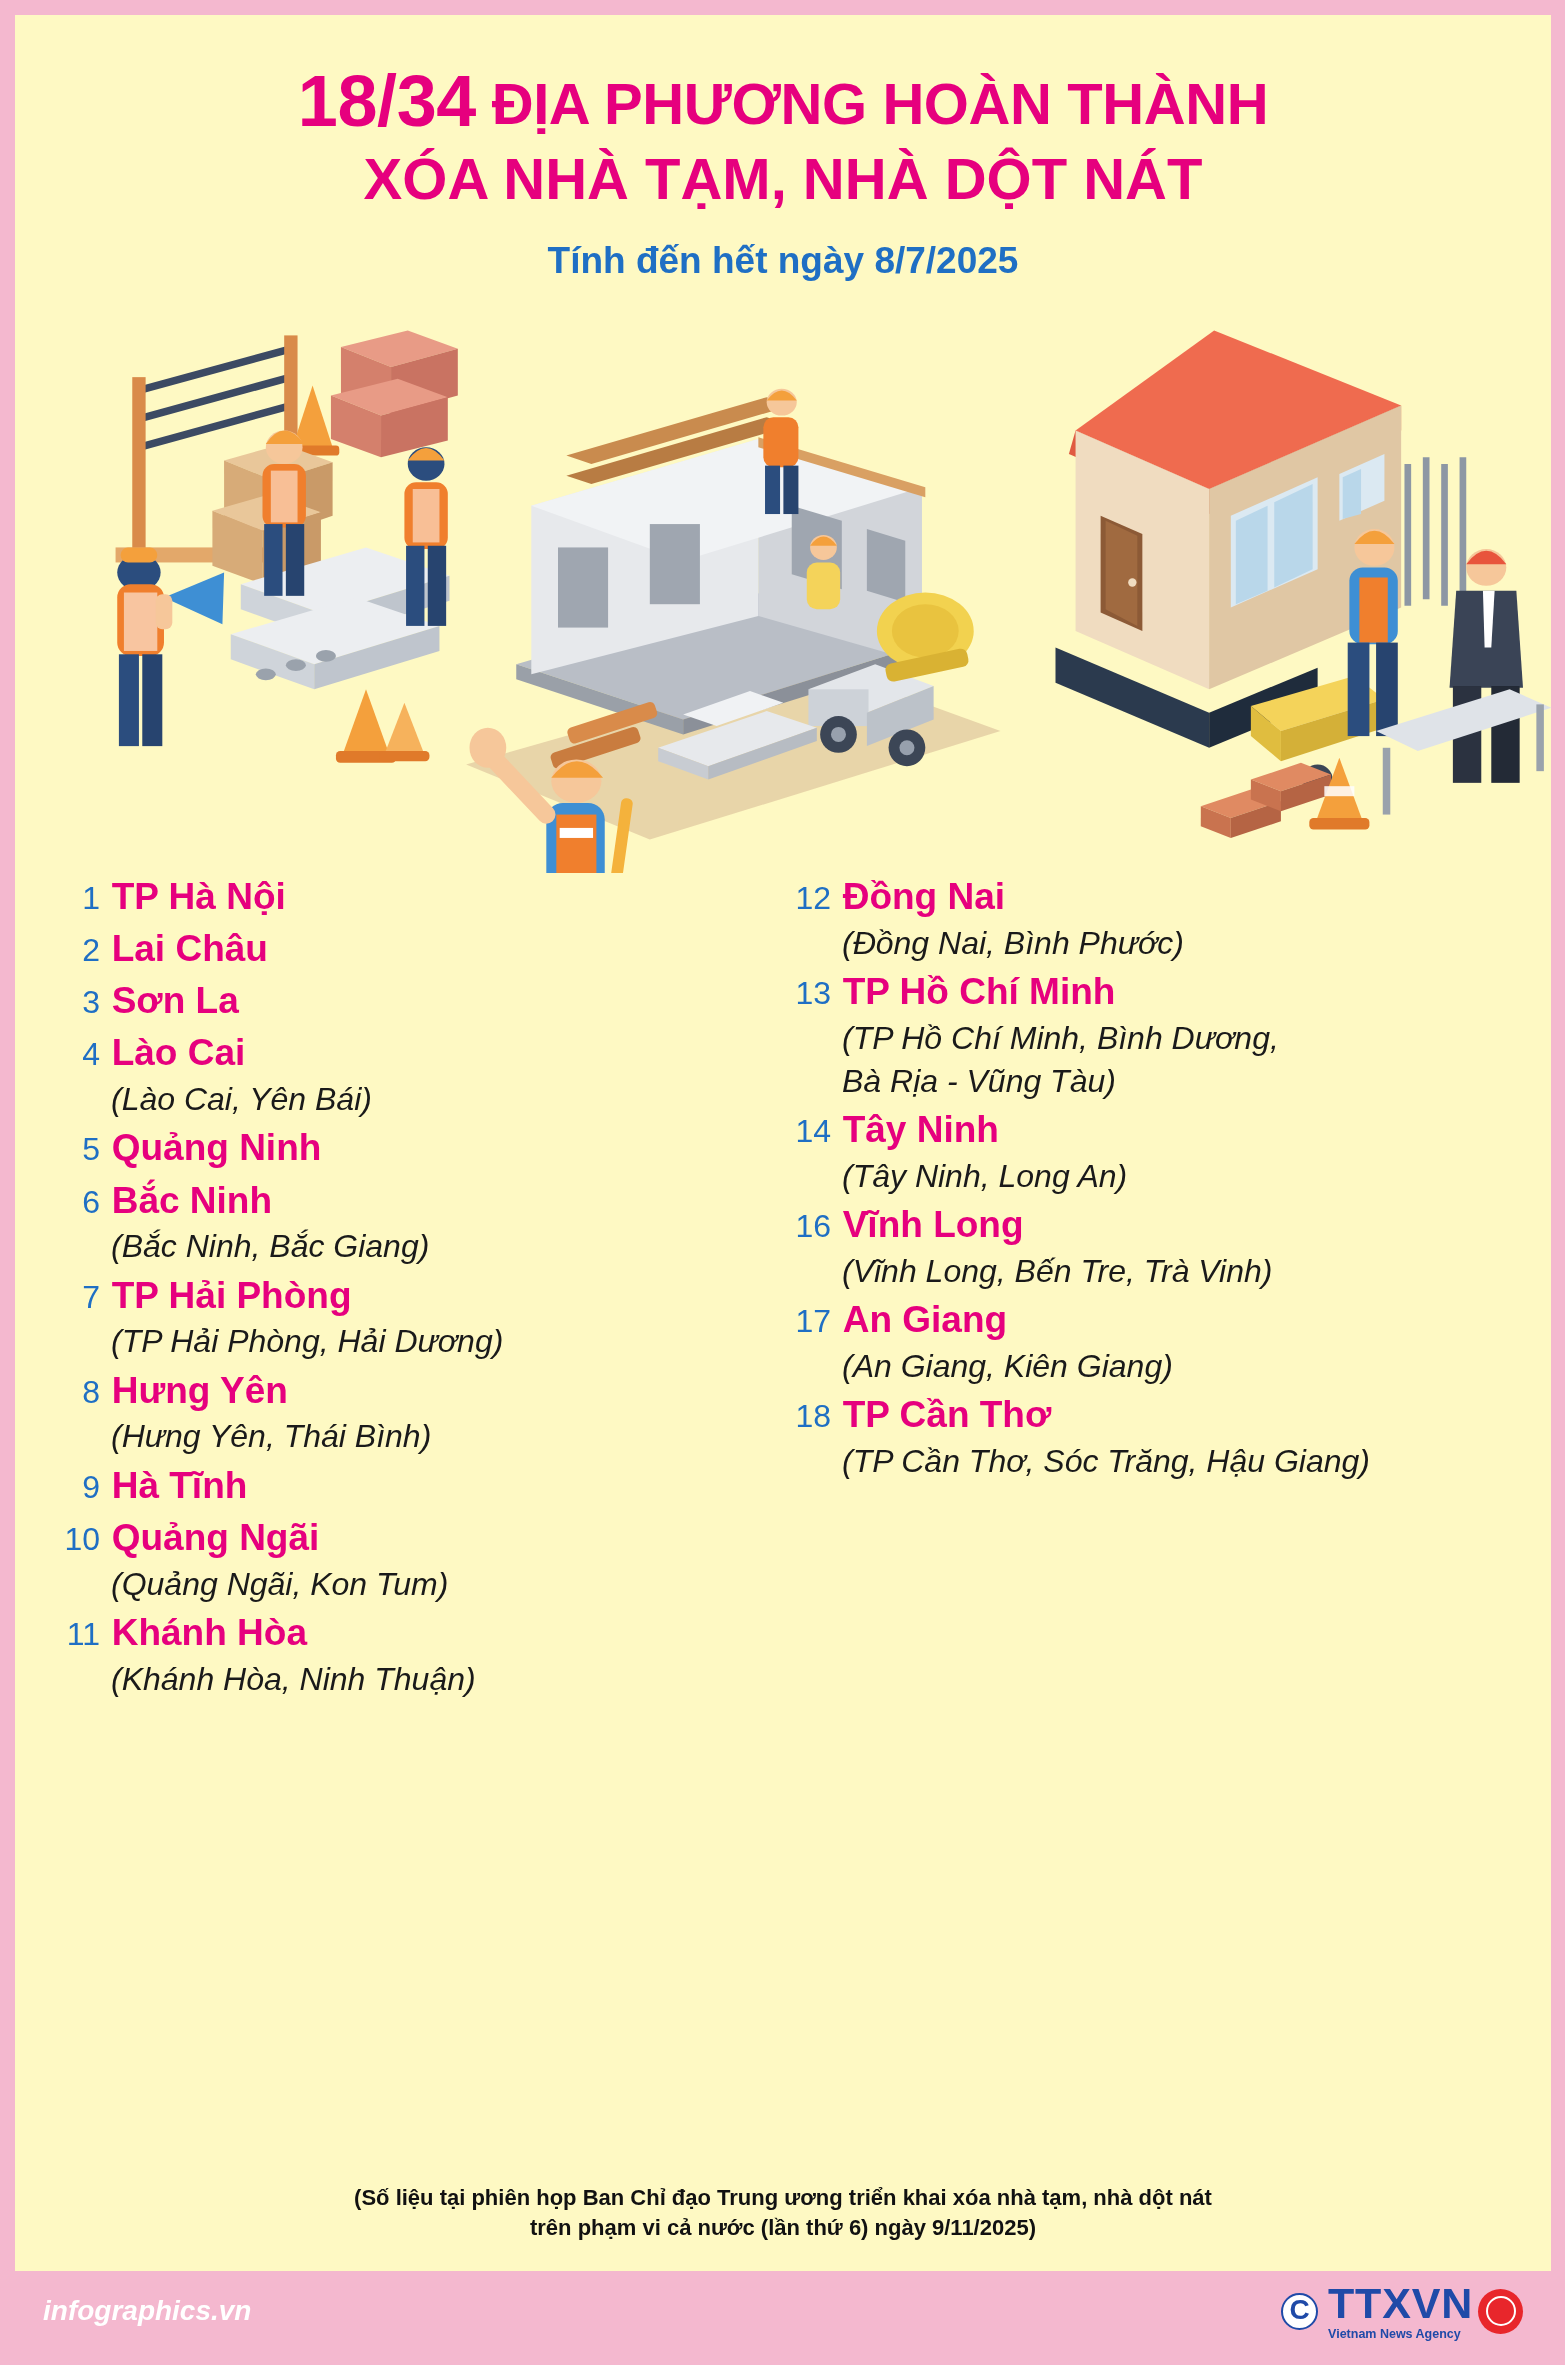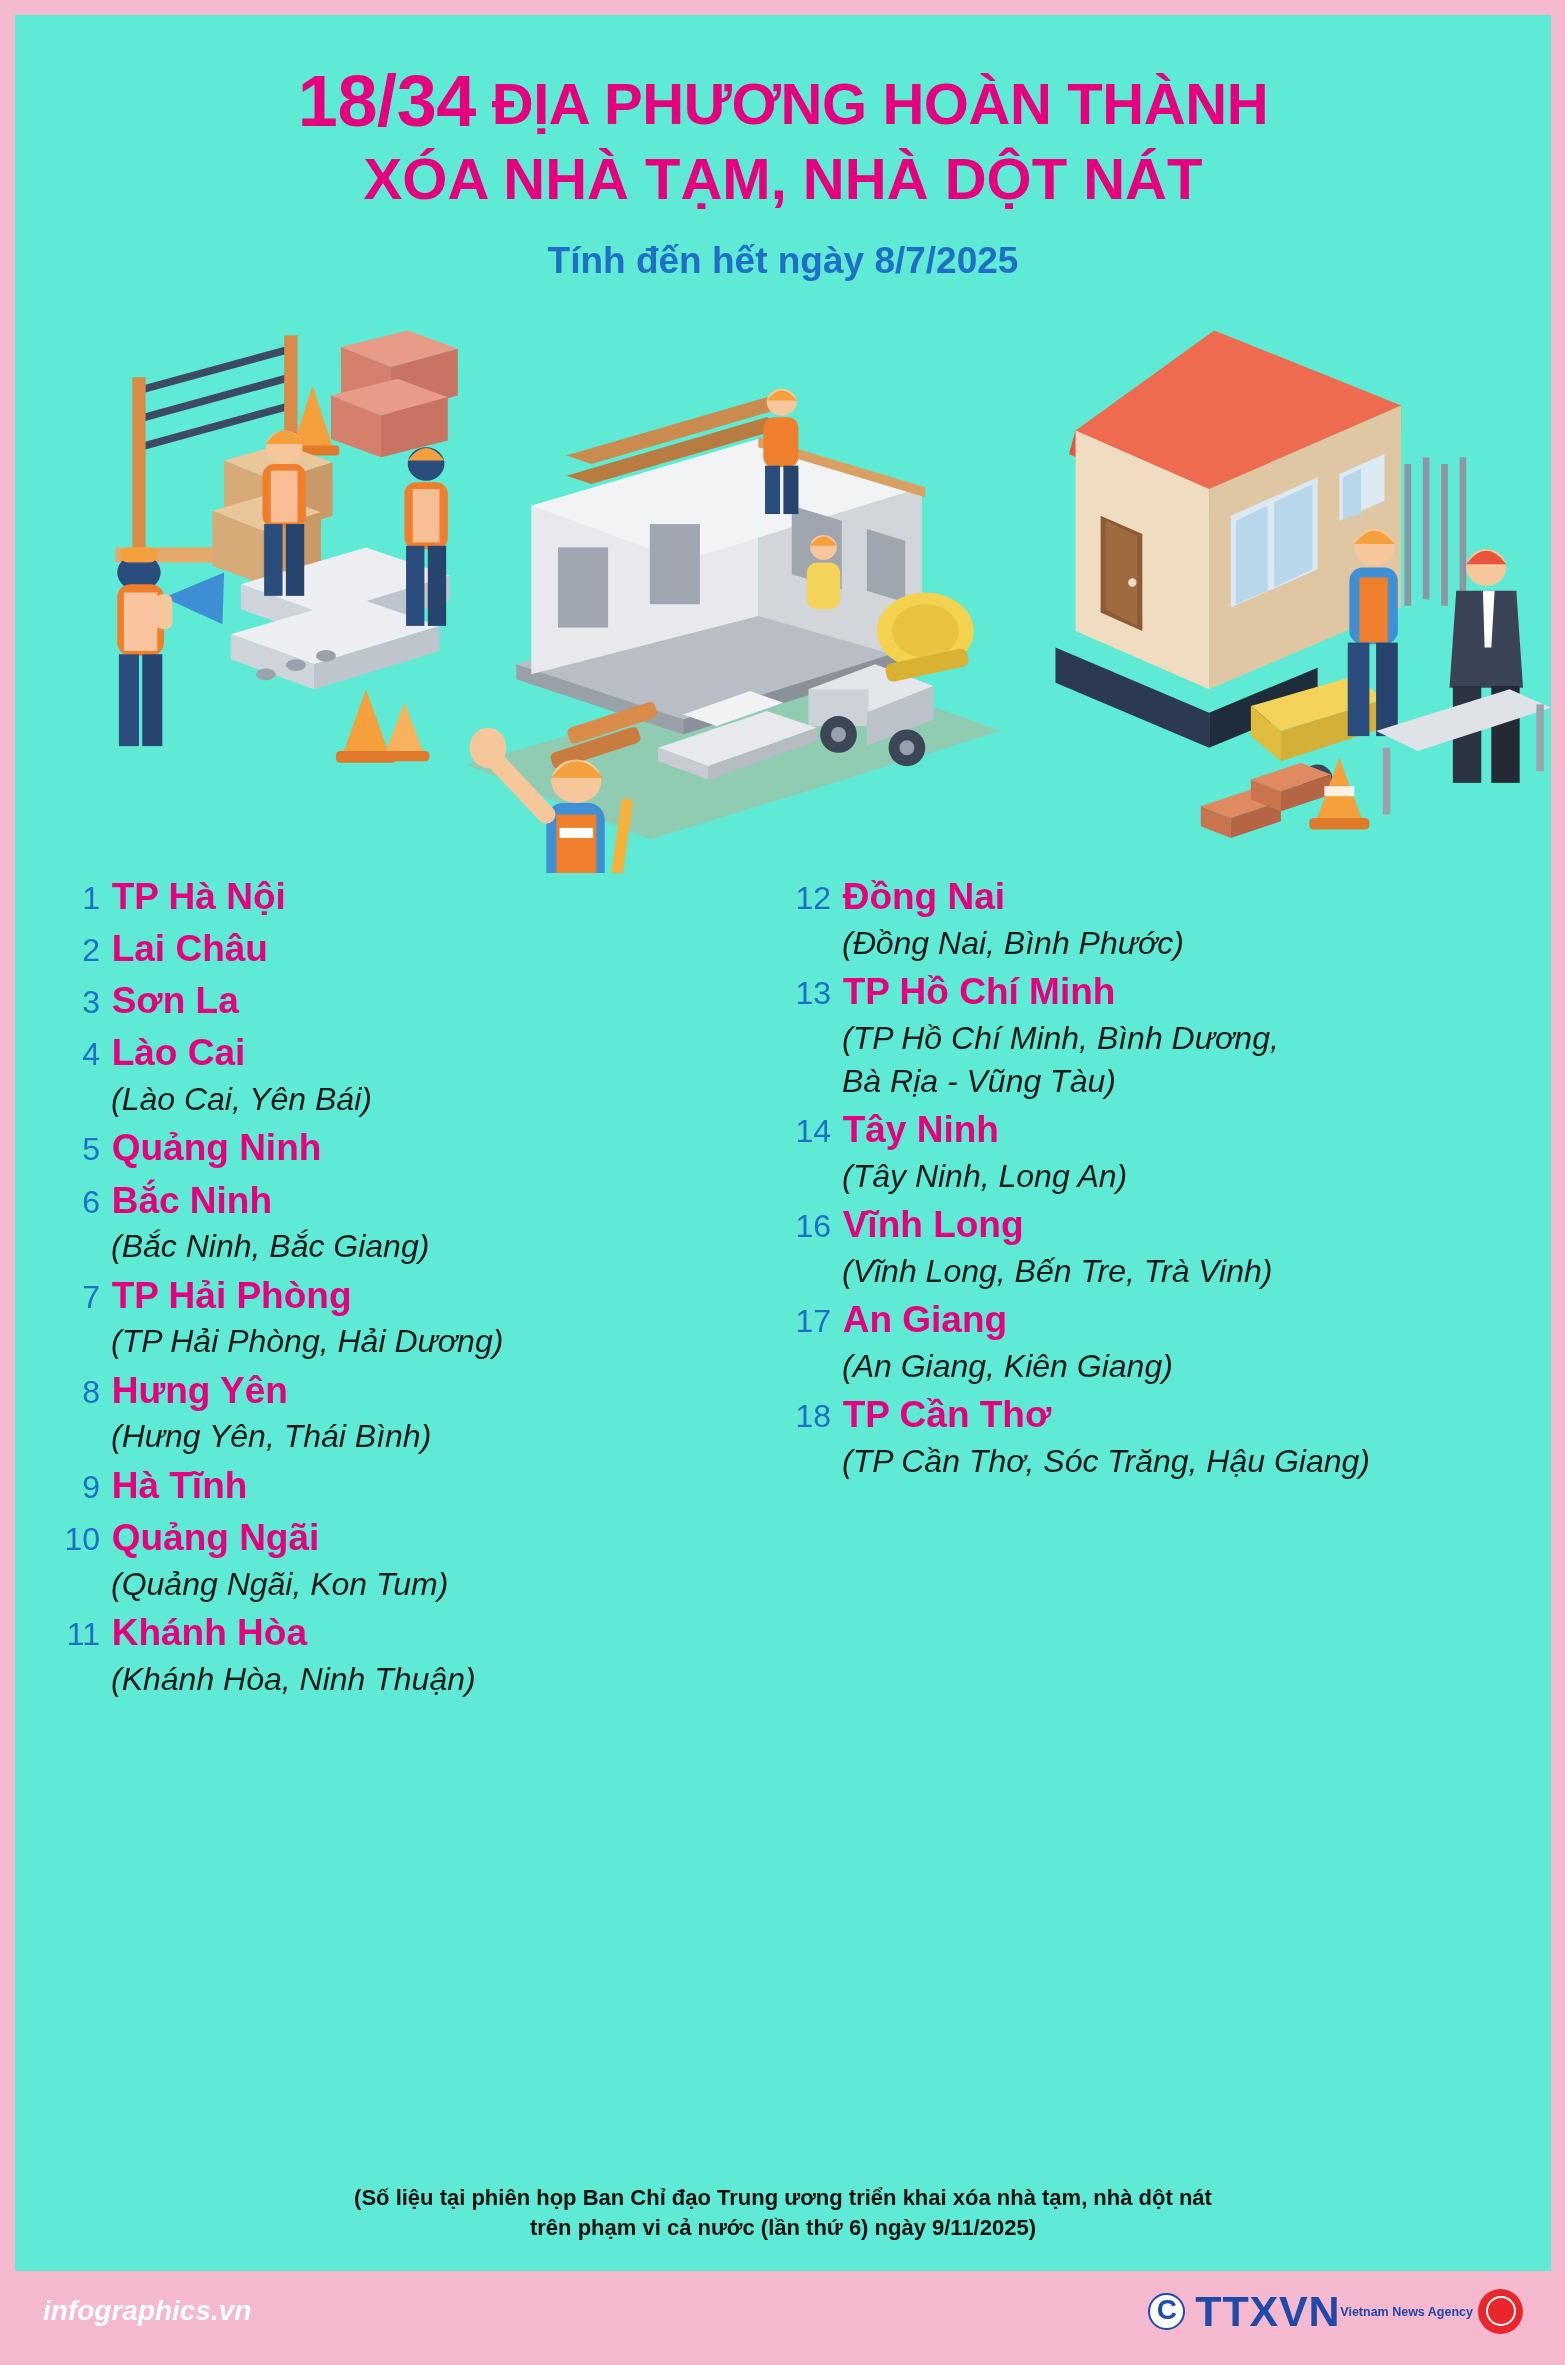--- a/index.html
+++ b/index.html
@@ -10,21 +10,21 @@
   body {
     width: 1566px;
     height: 2366px;
     font-family: "Liberation Sans", sans-serif;
     position: relative;
     overflow: hidden;
   }
   .page {
     position: absolute;
     inset: 0;
-    background: #5eead4;
+    background: #fef9c3;
     border: 15px solid #f4b8cf;
     box-sizing: border-box;
     display: flex;
     flex-direction: column;
   }
   
   .header {
     padding: 46px 50px 0 50px;
     text-align: center;
   }
@@ -135,21 +135,22 @@
     border-radius: 50%;
     width: 33px;
     height: 33px;
     line-height: 30px;
     text-align: center;
     font-weight: bold;
     background: #ffffff;
   }
   .ttxvn {
     display: flex;
-    align-items: center;
+    flex-direction: column;
+    align-items: flex-start;
     line-height: 1;
   }
   .ttxvn-main {
     font-size: 43px;
     font-weight: bold;
     color: #1f4aa8;
     letter-spacing: 0.8px;
   }
   .ttxvn-sub {
     font-size: 12.5px;

